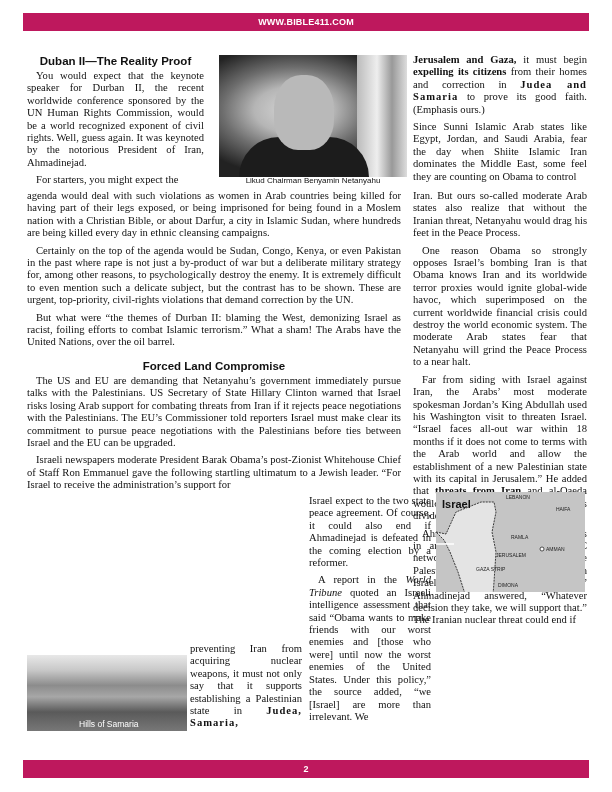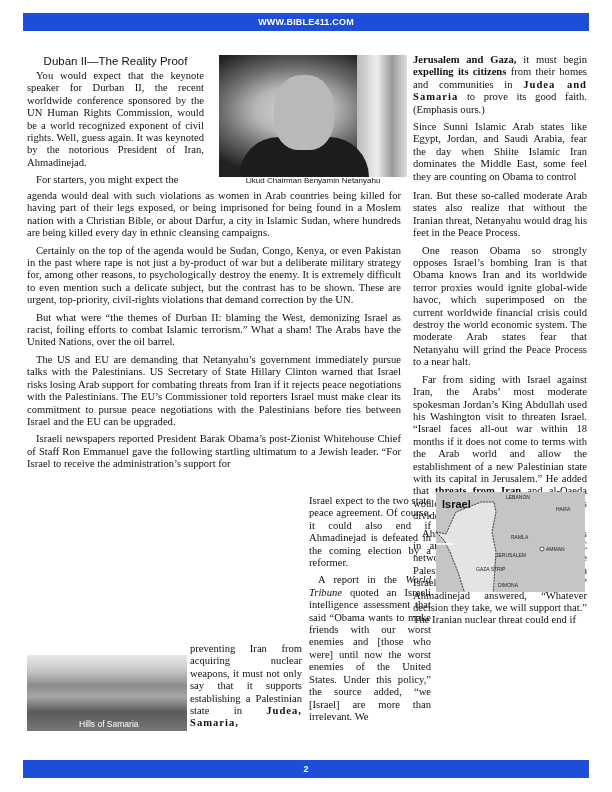--- a/index.html
+++ b/index.html
@@ -1,26 +1,26 @@
 <!DOCTYPE html>
 <html><head>
 <meta charset="utf-8">
 <style>
   html, body { margin:0; padding:0; }
   body { width:612px; height:792px; background:#ffffff; position:relative; overflow:hidden;
          font-family:"Liberation Serif", serif; color:#111; }
-  .bar { position:absolute; left:23px; width:566px; height:18px; background:#1d4ed8; }
+  .bar { position:absolute; left:23px; width:566px; height:18px; background:#be185d; }
   .topbar { top:13px; }
   .botbar { top:760px; }
   .bar span { display:block; text-align:center; color:#fff; font-family:"Liberation Sans", sans-serif;
               font-weight:bold; font-size:9px; line-height:18px; letter-spacing:0.2px; }
   .col { position:absolute; font-size:10.6px; line-height:12.4px; text-align:justify; }
   .col p { margin:0 0 5px 0; text-indent:9px; }
   .col p.noind { text-indent:0; }
-  h2 { font-family:"Liberation Sans", sans-serif; font-weight:normal; font-size:11.5px; text-align:center;
+  h2 { font-family:"Liberation Sans", sans-serif; font-weight:bold; font-size:11.5px; text-align:center;
        margin:0 0 2px 0; line-height:14px; }
   .col1 { left:27px; top:54px; width:177px; }
   .col3 { left:413px; top:54px; width:174px; }
   .photo { position:absolute; overflow:hidden; }
   .netanyahu { left:219px; top:55px; width:188px; height:122px;
      background: radial-gradient(ellipse at 40% 45%, #d8d8d8 0%, #b5b5b5 25%, #6d6d6d 45%, #222 70%),
                  linear-gradient(90deg,#eee,#ccc);
   }
   .netanyahu .flag { position:absolute; right:0; top:0; width:50px; height:122px;
      background:linear-gradient(90deg,#bbb,#eee 40%,#999 70%,#ddd); }
@@ -58,41 +58,42 @@
   <div class="flag"></div>
   <div class="suit"></div>
   <div class="face"></div>
 </div>
 <div class="caption cap-net">Likud Chairman Benyamin Netanyahu</div>
 
 <div class="col" style="left:27px; top:190px; width:374px;">
   <p class="noind">agenda would deal with such violations as women in Arab countries being killed for having part of their legs exposed, or being imprisoned for being found in a Moslem nation with a Christian Bible, or about Darfur, a city in Islamic Sudan, where hundreds are being killed every day in ethnic cleansing campaigns.</p>
   <p>Certainly on the top of the agenda would be Sudan, Congo, Kenya, or even Pakistan in the past where rape is not just a by-product of war but a deliberate military strategy for, among other reasons, to psychologically destroy the enemy. It is extremely difficult to even mention such a delicate subject, but the contrast has to be shown. These are urgent, top-priority, civil-rights violations that demand correction by the UN.</p>
   <p>But what were “the themes of Durban II: blaming the West, demonizing Israel as racist, foiling efforts to combat Islamic terrorism.” What a sham! The Arabs have the United Nations, over the oil barrel.</p>
+  <h2 style="margin-top:10px">Forced Land Compromise</h2>
   <p>The US and EU are demanding that Netanyahu’s government immediately pursue talks with the Palestinians. US Secretary of State Hillary Clinton warned that Israel risks losing Arab support for combating threats from Iran if it rejects peace negotiations with the Palestinians. The EU’s Commissioner told reporters Israel must make clear its commitment to pursue peace negotiations with the Palestinians before ties between Israel and the EU can be upgraded.</p>
-  <p style="margin-bottom:0">Israeli newspapers reported President Barak Obama’s post-Zionist Whitehouse Chief of Staff Ron Emmanuel gave the following startling ultimatum to a Jewish leader. “For Israel to receive the administration’s support for</p>
+  <p style="margin-bottom:0">Israeli newspapers moderate President Barak Obama’s post-Zionist Whitehouse Chief of Staff Ron Emmanuel gave the following startling ultimatum to a Jewish leader. “For Israel to receive the administration’s support for</p>
 </div>
 
 <div class="photo samaria"></div>
 <div class="caption cap-sam">Hills of Samaria</div>
 
 <div class="flow" style="left:190px; top:643px; width:112px;">
   <span>preventing Iran from acquiring nuclear weapons, it must not only say that it supports establishing a Palestinian state in</span>
   <b class="sp">Judea, Samaria,</b>
 </div>
 
 <div class="col col3">
   <p class="noind">
-    <b>Jerusalem and Gaza,</b><span> it must begin </span><b>expelling its citizens</b><span> from their homes and communities in </span><b class="sp">Judea and Samaria</b><span> to prove its good faith. (Emphasis ours.)</span>
+    <b>Jerusalem and Gaza,</b><span> it must begin </span><b>expelling its citizens</b><span> from their homes and correction in </span><b class="sp">Judea and Samaria</b><span> to prove its good faith. (Emphasis ours.)</span>
   </p>
   <p class="noind" style="margin-bottom:16px">Since Sunni Islamic Arab states like Egypt, Jordan, and Saudi Arabia, fear the day when Shiite Islamic Iran dominates the Middle East, some feel they are counting on Obama to control</p>
 </div>
 
 <div class="col" style="left:413px; top:190px; width:174px;">
-  <p class="noind">Iran. But these so-called moderate Arab states also realize that without the Iranian threat, Netanyahu would drag his feet in the Peace Process.</p>
+  <p class="noind">Iran. But ours so-called moderate Arab states also realize that without the Iranian threat, Netanyahu would drag his feet in the Peace Process.</p>
   <p>One reason Obama so strongly opposes Israel’s bombing Iran is that Obama knows Iran and its worldwide terror proxies would ignite global-wide havoc, which superimposed on the current worldwide financial crisis could destroy the world economic system. The moderate Arab states fear that Netanyahu will grind the Peace Process to a near halt.</p>
   <p>
     <span>Far from siding with Israel against Iran, the Arabs’ most moderate spokesman Jordan’s King Abdullah used his Washington visit to threaten Israel. “Israel faces all-out war within 18 months if it does not come to terms with the Arab world and allow the establishment of a new Palestinian state with its capital in Jerusalem.” He added that </span><b>threats from Iran</b><span> and al-Qaeda would fade away once Jerusalem is divided.</span>
   </p>
   <p style="margin-bottom:0">Ahmadinejad seemed to confirm this in an interview with the US ABC network. He was asked, “If the Palestinians signed an agreement with Israel, will Iran support it?” Ahmadinejad answered, “Whatever decision they take, we will support that.” The Iranian nuclear threat could end if</p>
 </div>
 
 <div class="flow" style="left:309px; top:495px; width:122px;">
   <p class="noind" style="margin:0 0 5px 0">Israel expect to the two state peace agreement. Of course, it could also end if Ahmadinejad is defeated in the coming election by a reformer.</p>
   <p style="margin:0; text-indent:9px">

